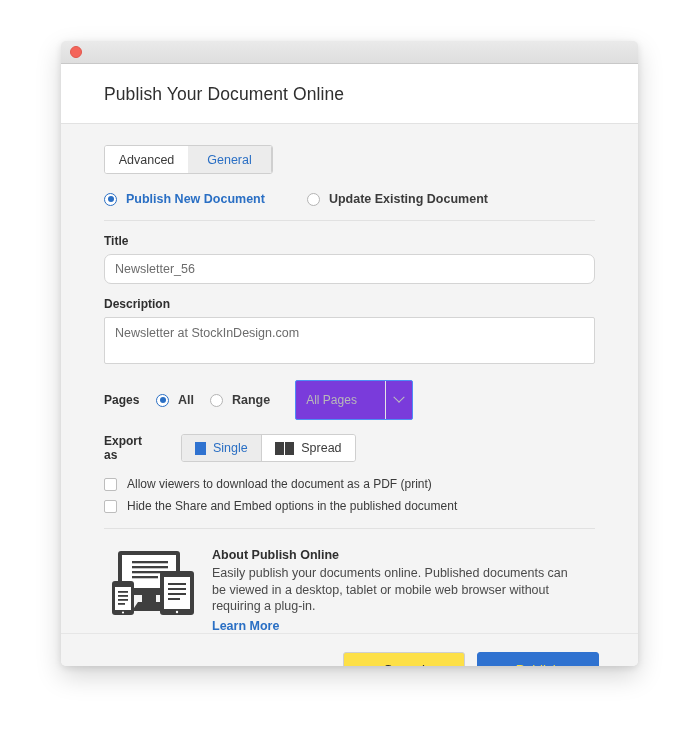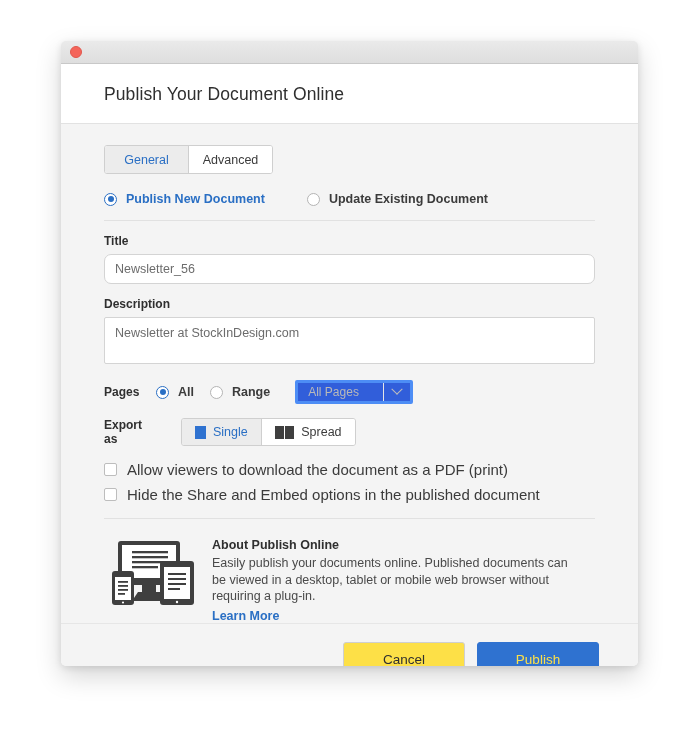--- a/index.html
+++ b/index.html
@@ -198,23 +198,23 @@
     color: #2f2f2f;
     width: 52px;
     flex: none;
   }
   .pages-row .radio-opt + .radio-opt { margin-left: 16px; }
   .pages-row .radio-label { font-weight: bold; color: #3b3b3b; }
 
   .select {
     margin-left: 25px;
     width: 118px;
-    height: 24px;
-    background: #1d4ed8;
-    border: 3px solid #3b82f6;
+    height: 40px;
+    background: #6d28d9;
+    border: 1px solid #3b82f6;
     border-radius: 2px;
     box-sizing: border-box;
     display: flex;
     align-items: center;
     opacity: 0.9;
   }
   .select-value {
     flex: 1;
     padding-left: 10px;
     font-size: 12px;
@@ -297,21 +297,21 @@
     width: 13px;
     height: 13px;
     border: 1px solid #bdbdbd;
     background: #ffffff;
     border-radius: 2px;
     box-sizing: border-box;
     flex: none;
   }
   .check-label {
     margin-left: 10px;
-    font-size: 15px;
+    font-size: 12px;
     color: #3b3b3b;
   }
 
   
   .about {
     display: flex;
     margin-top: 18px;
   }
   .about-art { flex: none; width: 100px; padding-top: 2px; }
   .about-text { margin-left: 8px; padding-top: 1px; }
@@ -381,22 +381,22 @@
       <div class="close-dot"></div>
     </div>
 
     <div class="header">
       <div class="header-title">Publish Your Document Online</div>
     </div>
 
     <div class="body">
 
       <div class="tabs">
+        <div class="tab">Advanced</div>
         <div class="tab active">General</div>
-        <div class="tab">Advanced</div>
       </div>
 
       <div class="radio-row">
         <div class="radio-opt">
           <span class="radio checked"></span>
           <span class="radio-label selected">Publish New Document</span>
         </div>
         <div class="radio-opt">
           <span class="radio"></span>
           <span class="radio-label">Update Existing Document</span>

